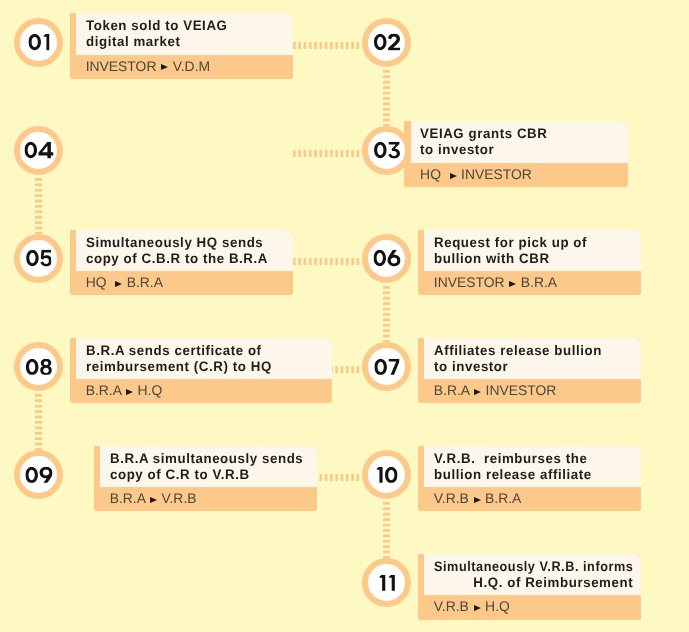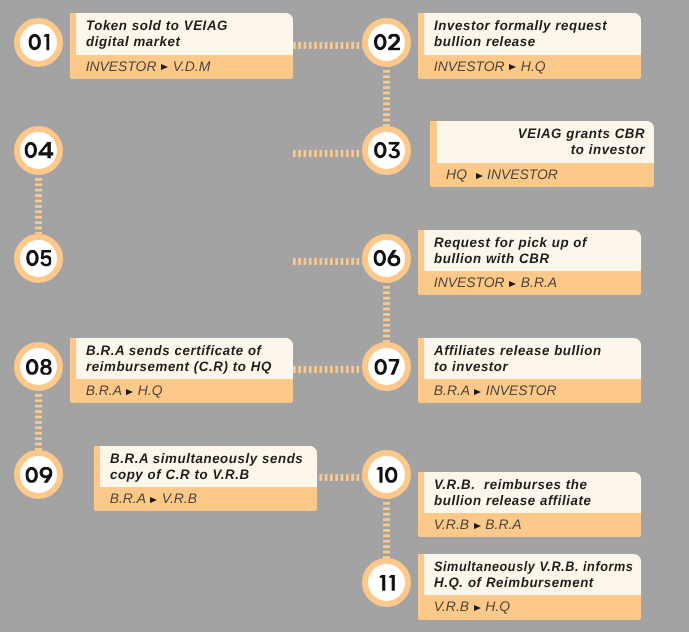--- a/index.html
+++ b/index.html
@@ -1,20 +1,20 @@
 <!DOCTYPE html>
 <html><head>
 <meta charset="utf-8">
 <title>Bullion Token Process Flow</title>
 <style>
   html,body{margin:0;padding:0;}
   body{width:689px;height:632px;background:#ffffff;
        -webkit-font-smoothing:antialiased;text-rendering:geometricPrecision;
        font-family:"Liberation Sans",sans-serif;overflow:hidden;}
-  #stage{position:relative;width:689px;height:632px;background:#a3a3a3;font-style:italic;}
+  #stage{position:relative;width:689px;height:632px;background:#fef9c3;}
 
   .step{position:absolute;width:223.5px;height:65.6px;}
   .card{position:absolute;left:0;top:0;width:100%;height:100%;
         background:#FCC98A;border-radius:0 7.5px 2.5px 2.5px;}
   .cream{position:absolute;left:6.5px;top:0;right:0;height:41.5px;
          background:#FDF6EA;border-radius:0 7.5px 0 0;}
   .title{position:absolute;left:16.3px;top:5.1px;right:2px;
          font-size:13.7px;font-weight:bold;line-height:16px;
          color:#1d1d1b;letter-spacing:0.6px;white-space:pre;
          transform-origin:left top;filter:opacity(1);}
@@ -61,38 +61,28 @@
             <path d="M0,0 L7,3.05 L0,6.1 Z" fill="#1a1a1a"></path>
           </svg></span> <span>V.D.M</span></div>
     </div>
     <div class="circle" style="left: 14px; top: 17.5px;">
       <span style="position: absolute; width: 0px; height: 0px; overflow: hidden; opacity: 0;">01</span>
       <svg viewBox="0 0 128 100" width="21.12" height="16.5">
         <path transform="translate(0,0)" d="M38,0 C59,0 76,22 76,50 C76,78 59,100 38,100 C17,100 0,78 0,50 C0,22 17,0 38,0 Z M38,18 C27,18 19,32 19,50 C19,68 27,82 38,82 C49,82 57,68 57,50 C57,32 49,18 38,18 Z" fill-rule="evenodd"></path>
         <path transform="translate(91,0)" d="M0,13 L15,0 L37,0 L37,100 L18,100 L18,18 L4,18 Z" fill-rule="evenodd"></path>
       </svg>
     </div>
-    <div class="step" style="left: 417.7px; top: 13.2px;">
-      <div class="card">
-        <div class="cream"></div>
-      </div>
-      <div class="title" style="transform: scaleX(0.9707);">Investor formally request</div>
-      <div class="title" style="top: 21.1px; transform: scaleX(0.9707);">bullion release</div>
-      <div class="sub"><span>INVESTOR</span> <span class="tri"><svg viewBox="0 0 7 6.1">
-            <path d="M0,0 L7,3.05 L0,6.1 Z" fill="#1a1a1a"></path>
-          </svg></span> <span>H.Q</span></div>
-    </div>
     <div class="circle" style="left: 362.3px; top: 17.5px;">
       <span style="position: absolute; width: 0px; height: 0px; overflow: hidden; opacity: 0;">02</span>
       <svg viewBox="0 0 158 100" width="26.07" height="16.5">
         <path transform="translate(0,0)" d="M38,0 C59,0 76,22 76,50 C76,78 59,100 38,100 C17,100 0,78 0,50 C0,22 17,0 38,0 Z M38,18 C27,18 19,32 19,50 C19,68 27,82 38,82 C49,82 57,68 57,50 C57,32 49,18 38,18 Z" fill-rule="evenodd"></path>
         <path transform="translate(85,0)" d="M1,29 C1,11 17,-1 37,-1 C58,-1 73,11 73,31 C73,44 66,53 52,66 L31,85 L73,85 L73,100 L1,100 L1,87 L39,51 C46,44 52,39 52,31 C52,22 46,16 37,16 C27,16 20,23 20,34 Z" fill-rule="evenodd"></path>
       </svg>
     </div>
-    <div class="step" style="left: 430px; top: 121.35px; text-align: right;">
+    <div class="step" style="left: 404px; top: 121.35px;">
       <div class="card">
         <div class="cream"></div>
       </div>
       <div class="title" style="transform: scaleX(0.9707);">VEIAG grants CBR</div>
       <div class="title" style="top: 21.1px; transform: scaleX(0.9707);">to investor</div>
       <div class="sub"><span>HQ</span>  <span class="tri"><svg viewBox="0 0 7 6.1">
             <path d="M0,0 L7,3.05 L0,6.1 Z" fill="#1a1a1a"></path>
           </svg></span> <span>INVESTOR</span></div>
     </div>
     <div class="circle" style="left: 362.3px; top: 125.65px;">
@@ -102,20 +92,30 @@
         <path transform="translate(85,0)" d="M4,0 L69,0 L69,13 L41,41 C59,42 72,53 72,71 C72,89 57,101 37,101 C20,101 6,93 1,79 L17,72 C21,81 27,86 37,86 C47,86 53,80 53,71 C53,62 46,56 35,56 L25,56 L21,45 L46,16 L4,16 Z" fill-rule="evenodd"></path>
       </svg>
     </div>
     <div class="circle" style="left: 14px; top: 125.65px;">
       <span style="position: absolute; width: 0px; height: 0px; overflow: hidden; opacity: 0;">04</span>
       <svg viewBox="0 0 176 100" width="29.04" height="16.5">
         <path transform="translate(0,0)" d="M38,0 C59,0 76,22 76,50 C76,78 59,100 38,100 C17,100 0,78 0,50 C0,22 17,0 38,0 Z M38,18 C27,18 19,32 19,50 C19,68 27,82 38,82 C49,82 57,68 57,50 C57,32 49,18 38,18 Z" fill-rule="evenodd"></path>
         <path transform="translate(85,0)" d="M54,0 L75,0 L75,64 L91,64 L91,84 L75,84 L75,100 L54,100 L54,84 L0,84 L0,67 Z M54,64 L54,24 L22,64 Z" fill-rule="evenodd"></path>
       </svg>
     </div>
+    <div class="step" style="left: 69.6px; top: 229.5px;">
+      <div class="card">
+        <div class="cream"></div>
+      </div>
+      <div class="title" style="transform: scaleX(0.9707);">Simultaneously HQ sends</div>
+      <div class="title" style="top: 21.1px; transform: scaleX(0.9707);">copy of C.B.R to the B.R.A</div>
+      <div class="sub"><span>HQ</span>  <span class="tri"><svg viewBox="0 0 7 6.1">
+            <path d="M0,0 L7,3.05 L0,6.1 Z" fill="#1a1a1a"></path>
+          </svg></span> <span>B.R.A</span></div>
+    </div>
     <div class="circle" style="left: 14px; top: 233.8px;">
       <span style="position: absolute; width: 0px; height: 0px; overflow: hidden; opacity: 0;">05</span>
       <svg viewBox="0 0 156 100" width="25.74" height="16.5">
         <path transform="translate(0,0)" d="M38,0 C59,0 76,22 76,50 C76,78 59,100 38,100 C17,100 0,78 0,50 C0,22 17,0 38,0 Z M38,18 C27,18 19,32 19,50 C19,68 27,82 38,82 C49,82 57,68 57,50 C57,32 49,18 38,18 Z" fill-rule="evenodd"></path>
         <path transform="translate(85,0)" d="M8,0 L66,0 L66,16 L24,16 L21,39 C26,36 32,34 39,34 C58,34 72,47 72,67 C72,87 57,101 37,101 C20,101 6,92 1,78 L17,71 C21,80 27,86 37,86 C47,86 53,78 53,68 C53,57 46,50 36,50 C29,50 23,53 19,59 L4,55 Z" fill-rule="evenodd"></path>
       </svg>
     </div>
     <div class="step" style="left: 417.7px; top: 229.5px;">
       <div class="card">
         <div class="cream"></div>
@@ -143,21 +143,21 @@
             <path d="M0,0 L7,3.05 L0,6.1 Z" fill="#1a1a1a"></path>
           </svg></span> <span>INVESTOR</span></div>
     </div>
     <div class="circle" style="left: 362.3px; top: 341.95px;">
       <span style="position: absolute; width: 0px; height: 0px; overflow: hidden; opacity: 0;">07</span>
       <svg viewBox="0 0 153 100" width="25.25" height="16.5">
         <path transform="translate(0,0)" d="M38,0 C59,0 76,22 76,50 C76,78 59,100 38,100 C17,100 0,78 0,50 C0,22 17,0 38,0 Z M38,18 C27,18 19,32 19,50 C19,68 27,82 38,82 C49,82 57,68 57,50 C57,32 49,18 38,18 Z" fill-rule="evenodd"></path>
         <path transform="translate(85,0)" d="M2,0 L68,0 L68,14 L33,100 L12,100 L47,16 L2,16 Z" fill-rule="evenodd"></path>
       </svg>
     </div>
-    <div class="step" style="left: 69.6px; top: 337.65px;">
+    <div class="step" style="left: 69.6px; top: 337.65px; padding-left: 39px;">
       <div class="card">
         <div class="cream"></div>
       </div>
       <div class="title" style="transform: scaleX(0.9707);">B.R.A sends certificate of</div>
       <div class="title" style="top: 21.1px; transform: scaleX(0.9707);">reimbursement (C.R) to HQ</div>
       <div class="sub"><span>B.R.A</span> <span class="tri"><svg viewBox="0 0 7 6.1">
             <path d="M0,0 L7,3.05 L0,6.1 Z" fill="#1a1a1a"></path>
           </svg></span> <span>H.Q</span></div>
     </div>
     <div class="circle" style="left: 14px; top: 341.95px;">
@@ -177,38 +177,38 @@
             <path d="M0,0 L7,3.05 L0,6.1 Z" fill="#1a1a1a"></path>
           </svg></span> <span>V.R.B</span></div>
     </div>
     <div class="circle" style="left: 14px; top: 450.1px;">
       <span style="position: absolute; width: 0px; height: 0px; overflow: hidden; opacity: 0;">09</span>
       <svg viewBox="0 0 165 100" width="27.22" height="16.5">
         <path transform="translate(0,0)" d="M38,0 C59,0 76,22 76,50 C76,78 59,100 38,100 C17,100 0,78 0,50 C0,22 17,0 38,0 Z M38,18 C27,18 19,32 19,50 C19,68 27,82 38,82 C49,82 57,68 57,50 C57,32 49,18 38,18 Z" fill-rule="evenodd"></path>
         <path transform="translate(85,0)" d="M40,0 C63,0 80,16 80,38 C80,47 77,55 71,64 L47,100 L23,100 L44,70 C42,70 41,70 39,70 C17,70 1,56 1,35 C1,14 18,0 40,0 Z M40,17 C30,17 21,24 21,35 C21,46 30,53 40,53 C51,53 60,46 60,35 C60,24 51,17 40,17 Z" fill-rule="evenodd"></path>
       </svg>
     </div>
-    <div class="step" style="left: 417.7px; top: 445.8px; margin-top: 26px;">
+    <div class="step" style="left: 417.7px; top: 445.8px;">
       <div class="card">
         <div class="cream"></div>
       </div>
       <div class="title" style="transform: scaleX(0.9707);">V.R.B.  reimburses the</div>
       <div class="title" style="top: 21.1px; transform: scaleX(0.9707);">bullion release affiliate</div>
       <div class="sub"><span>V.R.B</span> <span class="tri"><svg viewBox="0 0 7 6.1">
             <path d="M0,0 L7,3.05 L0,6.1 Z" fill="#1a1a1a"></path>
           </svg></span> <span>B.R.A</span></div>
     </div>
     <div class="circle" style="left: 362.3px; top: 450.1px;">
       <span style="position: absolute; width: 0px; height: 0px; overflow: hidden; opacity: 0;">10</span>
       <svg viewBox="6 0 128 100" width="21.12" height="16.5">
         <path transform="translate(6,0)" d="M0,13 L15,0 L37,0 L37,100 L18,100 L18,18 L4,18 Z" fill-rule="evenodd"></path>
         <path transform="translate(58,0)" d="M38,0 C59,0 76,22 76,50 C76,78 59,100 38,100 C17,100 0,78 0,50 C0,22 17,0 38,0 Z M38,18 C27,18 19,32 19,50 C19,68 27,82 38,82 C49,82 57,68 57,50 C57,32 49,18 38,18 Z" fill-rule="evenodd"></path>
       </svg>
     </div>
-    <div class="step" style="left: 417.7px; top: 553.95px;">
+    <div class="step" style="left: 417.7px; top: 553.95px; text-align: right;">
       <div class="card">
         <div class="cream"></div>
       </div>
       <div class="title" style="transform: scaleX(0.9256);">Simultaneously V.R.B. informs</div>
       <div class="title" style="top: 21.1px; transform: scaleX(0.9707);">H.Q. of Reimbursement</div>
       <div class="sub"><span>V.R.B</span> <span class="tri"><svg viewBox="0 0 7 6.1">
             <path d="M0,0 L7,3.05 L0,6.1 Z" fill="#1a1a1a"></path>
           </svg></span> <span>H.Q</span></div>
     </div>
     <div class="circle" style="left: 362.3px; top: 558.25px;">

